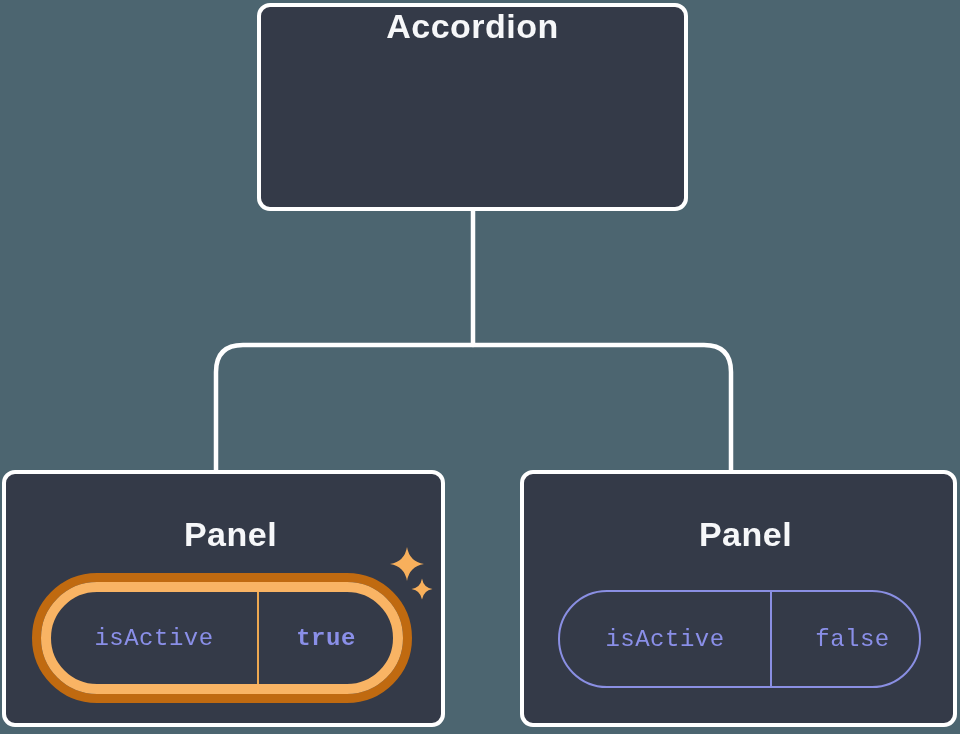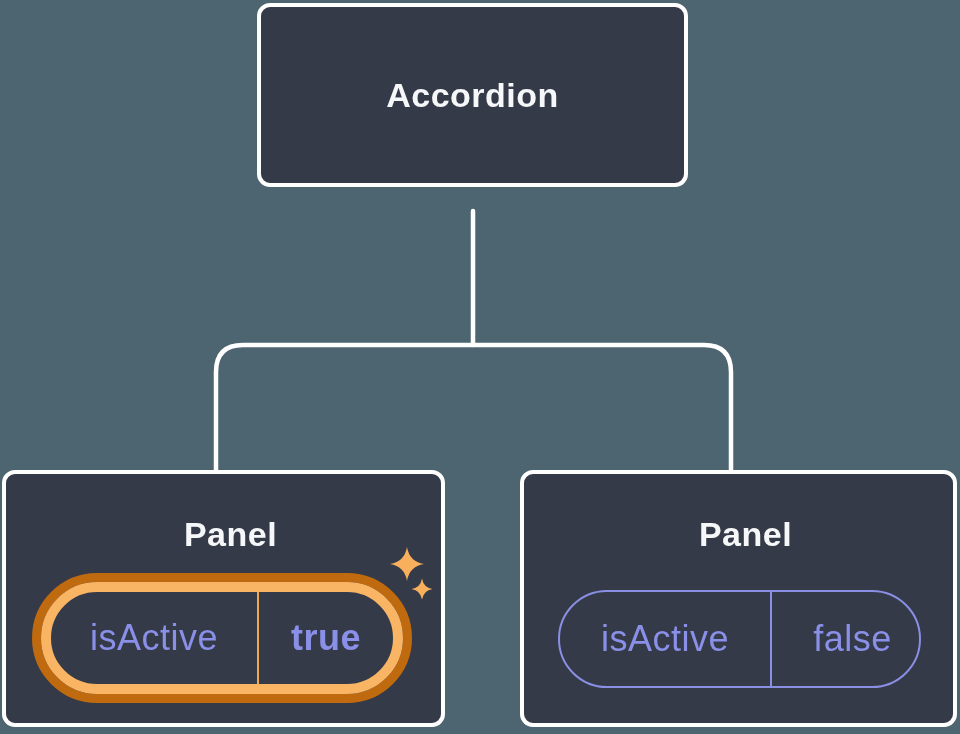--- a/index.html
+++ b/index.html
@@ -12,21 +12,21 @@
   body{font-family:"Liberation Sans","DejaVu Sans",sans-serif;}
   .canvas{
     position:relative;width:960px;height:734px;overflow:hidden;
     background:var(--background);
   }
   .connectors{position:absolute;left:0;top:0;width:960px;height:734px;pointer-events:none;}
   .node{
     position:absolute;box-sizing:border-box;background:var(--node-fill);
     border:4px solid var(--node-border);border-radius:13px;
   }
-  .root-node{left:257px;top:3px;width:431px;height:184px;display:flex;align-items:center;justify-content:center;}
+  .root-node{left:257px;top:3px;width:431px;height:208px;display:flex;justify-content:center;}
   .node-title{
     color:var(--title-text);font-size:34px;font-weight:600;letter-spacing:.5px;
   }
   .panel-left{left:2px;top:470px;width:443px;height:257px;}
   .panel-right{left:520px;top:470px;width:437px;height:257px;}
   .panel-title{
     position:absolute;left:7px;top:40px;width:100%;text-align:center;line-height:40px;
     color:var(--title-text);font-size:34px;font-weight:600;letter-spacing:.5px;
   }
   
@@ -39,21 +39,21 @@
     border-radius:999px;display:flex;align-items:stretch;overflow:hidden;
   }
   
   .pill-plain{
     position:absolute;left:34px;top:116px;width:363px;height:98px;box-sizing:border-box;
     border:2px solid var(--state-border);border-radius:999px;
     display:flex;align-items:stretch;overflow:hidden;
   }
   .pill-cell{
     display:flex;align-items:center;justify-content:center;
-    color:var(--state-text);font-size:36px;letter-spacing:.5px;
+    color:var(--state-text);font-size:24px;letter-spacing:.5px;font-family:Liberation Mono, monospace;
   }
   .pill-highlight .cell-name{width:206px;}
   .pill-highlight .cell-value{flex:1;font-weight:700;}
   .pill-plain .cell-name{width:210px;}
   .pill-plain .cell-value{flex:1;margin-left:14px;}
   .pill-divider{width:2px;align-self:stretch;}
   .divider-orange{background:var(--highlight-divider);}
   .divider-purple{background:var(--state-border);}
   .sparkles{position:absolute;left:385px;top:543px;pointer-events:none;}
   .sparkles path{fill:var(--sparkle);}

